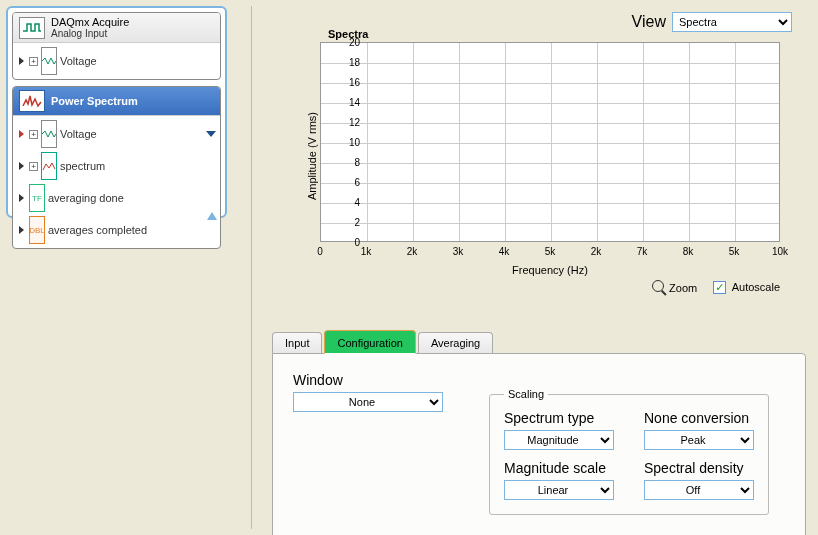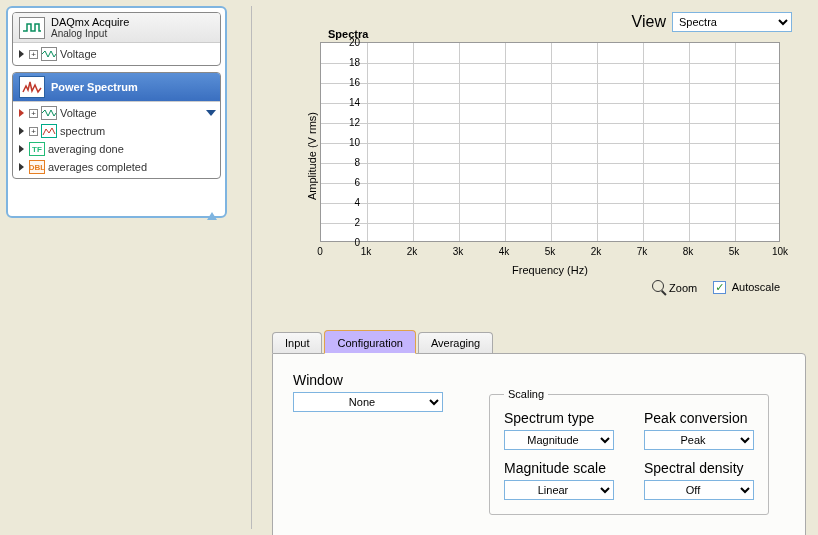--- a/index.html
+++ b/index.html
@@ -82,29 +82,28 @@
   }
   .tree-row .plus {
     width: 9px; height: 9px;
     border: 1px solid #888;
     font-size: 8px; line-height: 8px;
     text-align: center;
     color: #333;
     background: #fff;
   }
   .mini-icon {
-    width: 16px; height: 14px;
+    width: 16px; height: 28px;
     border: 1px solid #888;
     background: #fff;
     display: inline-flex;
     align-items: center;
     justify-content: center;
     font-size: 8px;
     color: #0a8f0a;
-    font-weight: bold;
   }
   .mini-icon.orange { border-color:#e67e22; color:#e67e22; background:#fff7ef;}
   .mini-icon.teal { border-color:#0a8; color:#0a8; }
   .mini-icon.blue { border-color:#2b7; color:#2b7; }
   .module-header .hdr-icon {
     width: 26px; height: 22px;
     border: 1px solid #888;
     background: #fff;
     display: flex; align-items: center; justify-content: center;
   }
@@ -235,21 +234,21 @@
     border: 1px solid #aaa;
     border-bottom: none;
     padding: 4px 12px;
     background: linear-gradient(#f7f7f7,#e8e8e8);
     border-radius: 4px 4px 0 0;
     font-size: 11px;
     margin-right: 2px;
     position: relative;
   }
   .tab.active {
-    background: #c4b5fd;
+    background: #22c55e;
     border-color: #e0a24a;
     border-bottom: 1px solid #fcfcfa;
     padding-top: 6px;
     margin-bottom: -1px;
     text-align: center;
   }
   .tab-body {
     border: 1px solid #aaa;
     border-radius: 0 4px 4px 4px;
     background: #fcfcfa;
@@ -433,21 +432,21 @@
           </select>
         </div>
         <fieldset class="scaling">
           <legend>Scaling</legend>
           <div class="scaling-grid">
             <div class="field-col">
               <span class="field-label">Spectrum type</span>
               <select class="winselect" style="width:110px;text-align:center"><option>Magnitude</option></select>
             </div>
             <div class="field-col">
-              <span class="field-label">Peak conversion</span>
+              <span class="field-label">None conversion</span>
               <select class="winselect" style="width:110px;text-align:center"><option>Peak</option></select>
             </div>
             <div class="field-col">
               <span class="field-label">Magnitude scale</span>
               <select class="winselect" style="width:110px;text-align:center"><option>Linear</option></select>
             </div>
             <div class="field-col">
               <span class="field-label">Spectral density</span>
               <select class="winselect" style="width:110px;text-align:center"><option>Off</option></select>
             </div>

